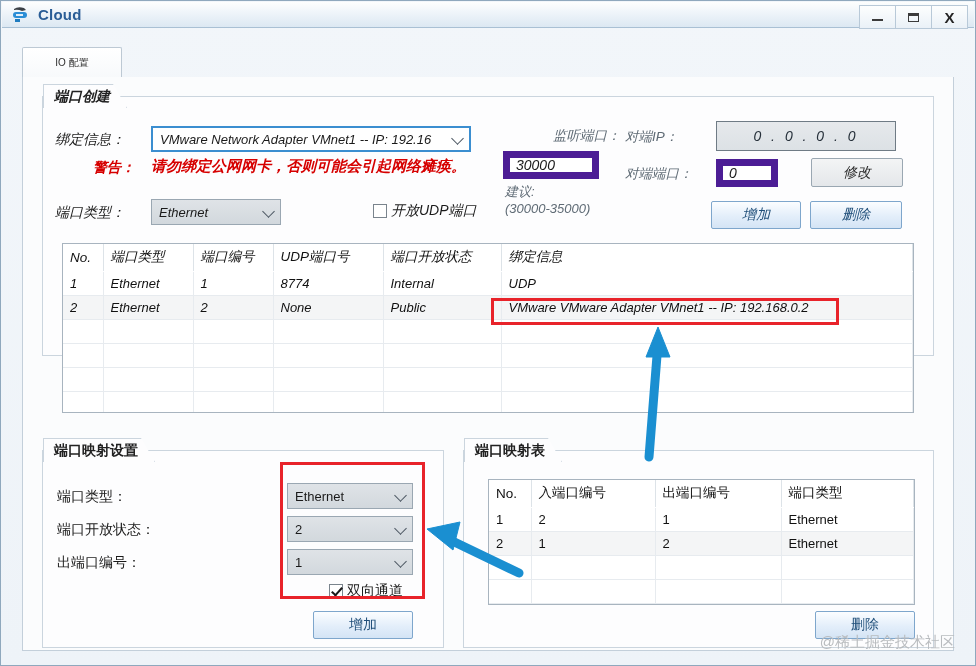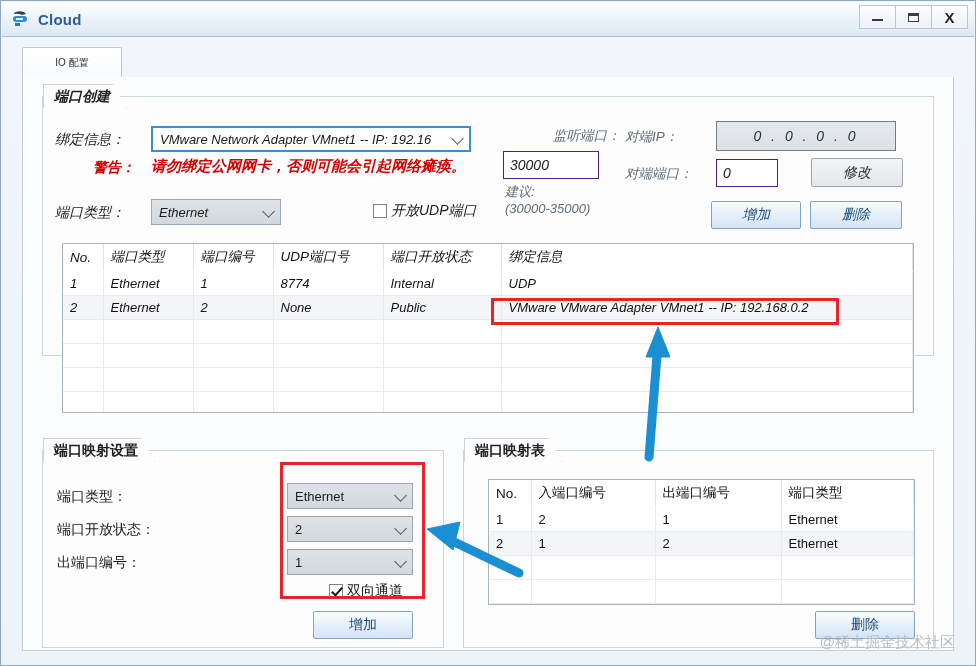--- a/index.html
+++ b/index.html
@@ -13,21 +13,21 @@
   #app {
     position: relative;
     width: 976px; height: 666px;
     background: linear-gradient(180deg, #f2f6fa 0%, #eef3f8 100%);
     border: 1px solid #8fa8bd;
     overflow: hidden;
   }
 
   
   #titlebar {
-    position: absolute; left: 1px; top: 1px; right: 1px; height: 35px;
+    position: absolute; left: 1px; top: 1px; right: 1px; height: 26px;
     background: linear-gradient(180deg, #fdfefe 0%, #eef4f9 45%, #dce8f2 100%);
     border-bottom: 1px solid #a9c0d4;
     display: flex; align-items: center;
   }
   #titlebar .app-icon {
     margin-left: 9px; width: 20px; height: 20px; position: relative;
   }
   #titlebar .title-text {
     margin-left: 7px;
     font-size: 15px; font-weight: bold;
@@ -126,21 +126,21 @@
     position: absolute; right: 7px; top: 50%;
     width: 9px; height: 9px;
     margin-top: -5px;
     border-right: 1.6px solid #4a5560;
     border-bottom: 1.6px solid #4a5560;
     transform: rotate(45deg);
   }
   .textbox {
     position: absolute;
     height: 28px;
-    border: 1px solid #4c1d95;
+    border: 7px solid #4c1d95;
     background: #ffffff;
     display: flex; align-items: center;
     padding-left: 6px;
     font-size: 14px; color: #1a1a1a;
   }
   .ipbox {
     position: absolute;
     height: 30px;
     border: 1px solid #6f7b85;
     background: linear-gradient(180deg, #e6e9ec 0%, #dce1e5 100%);

